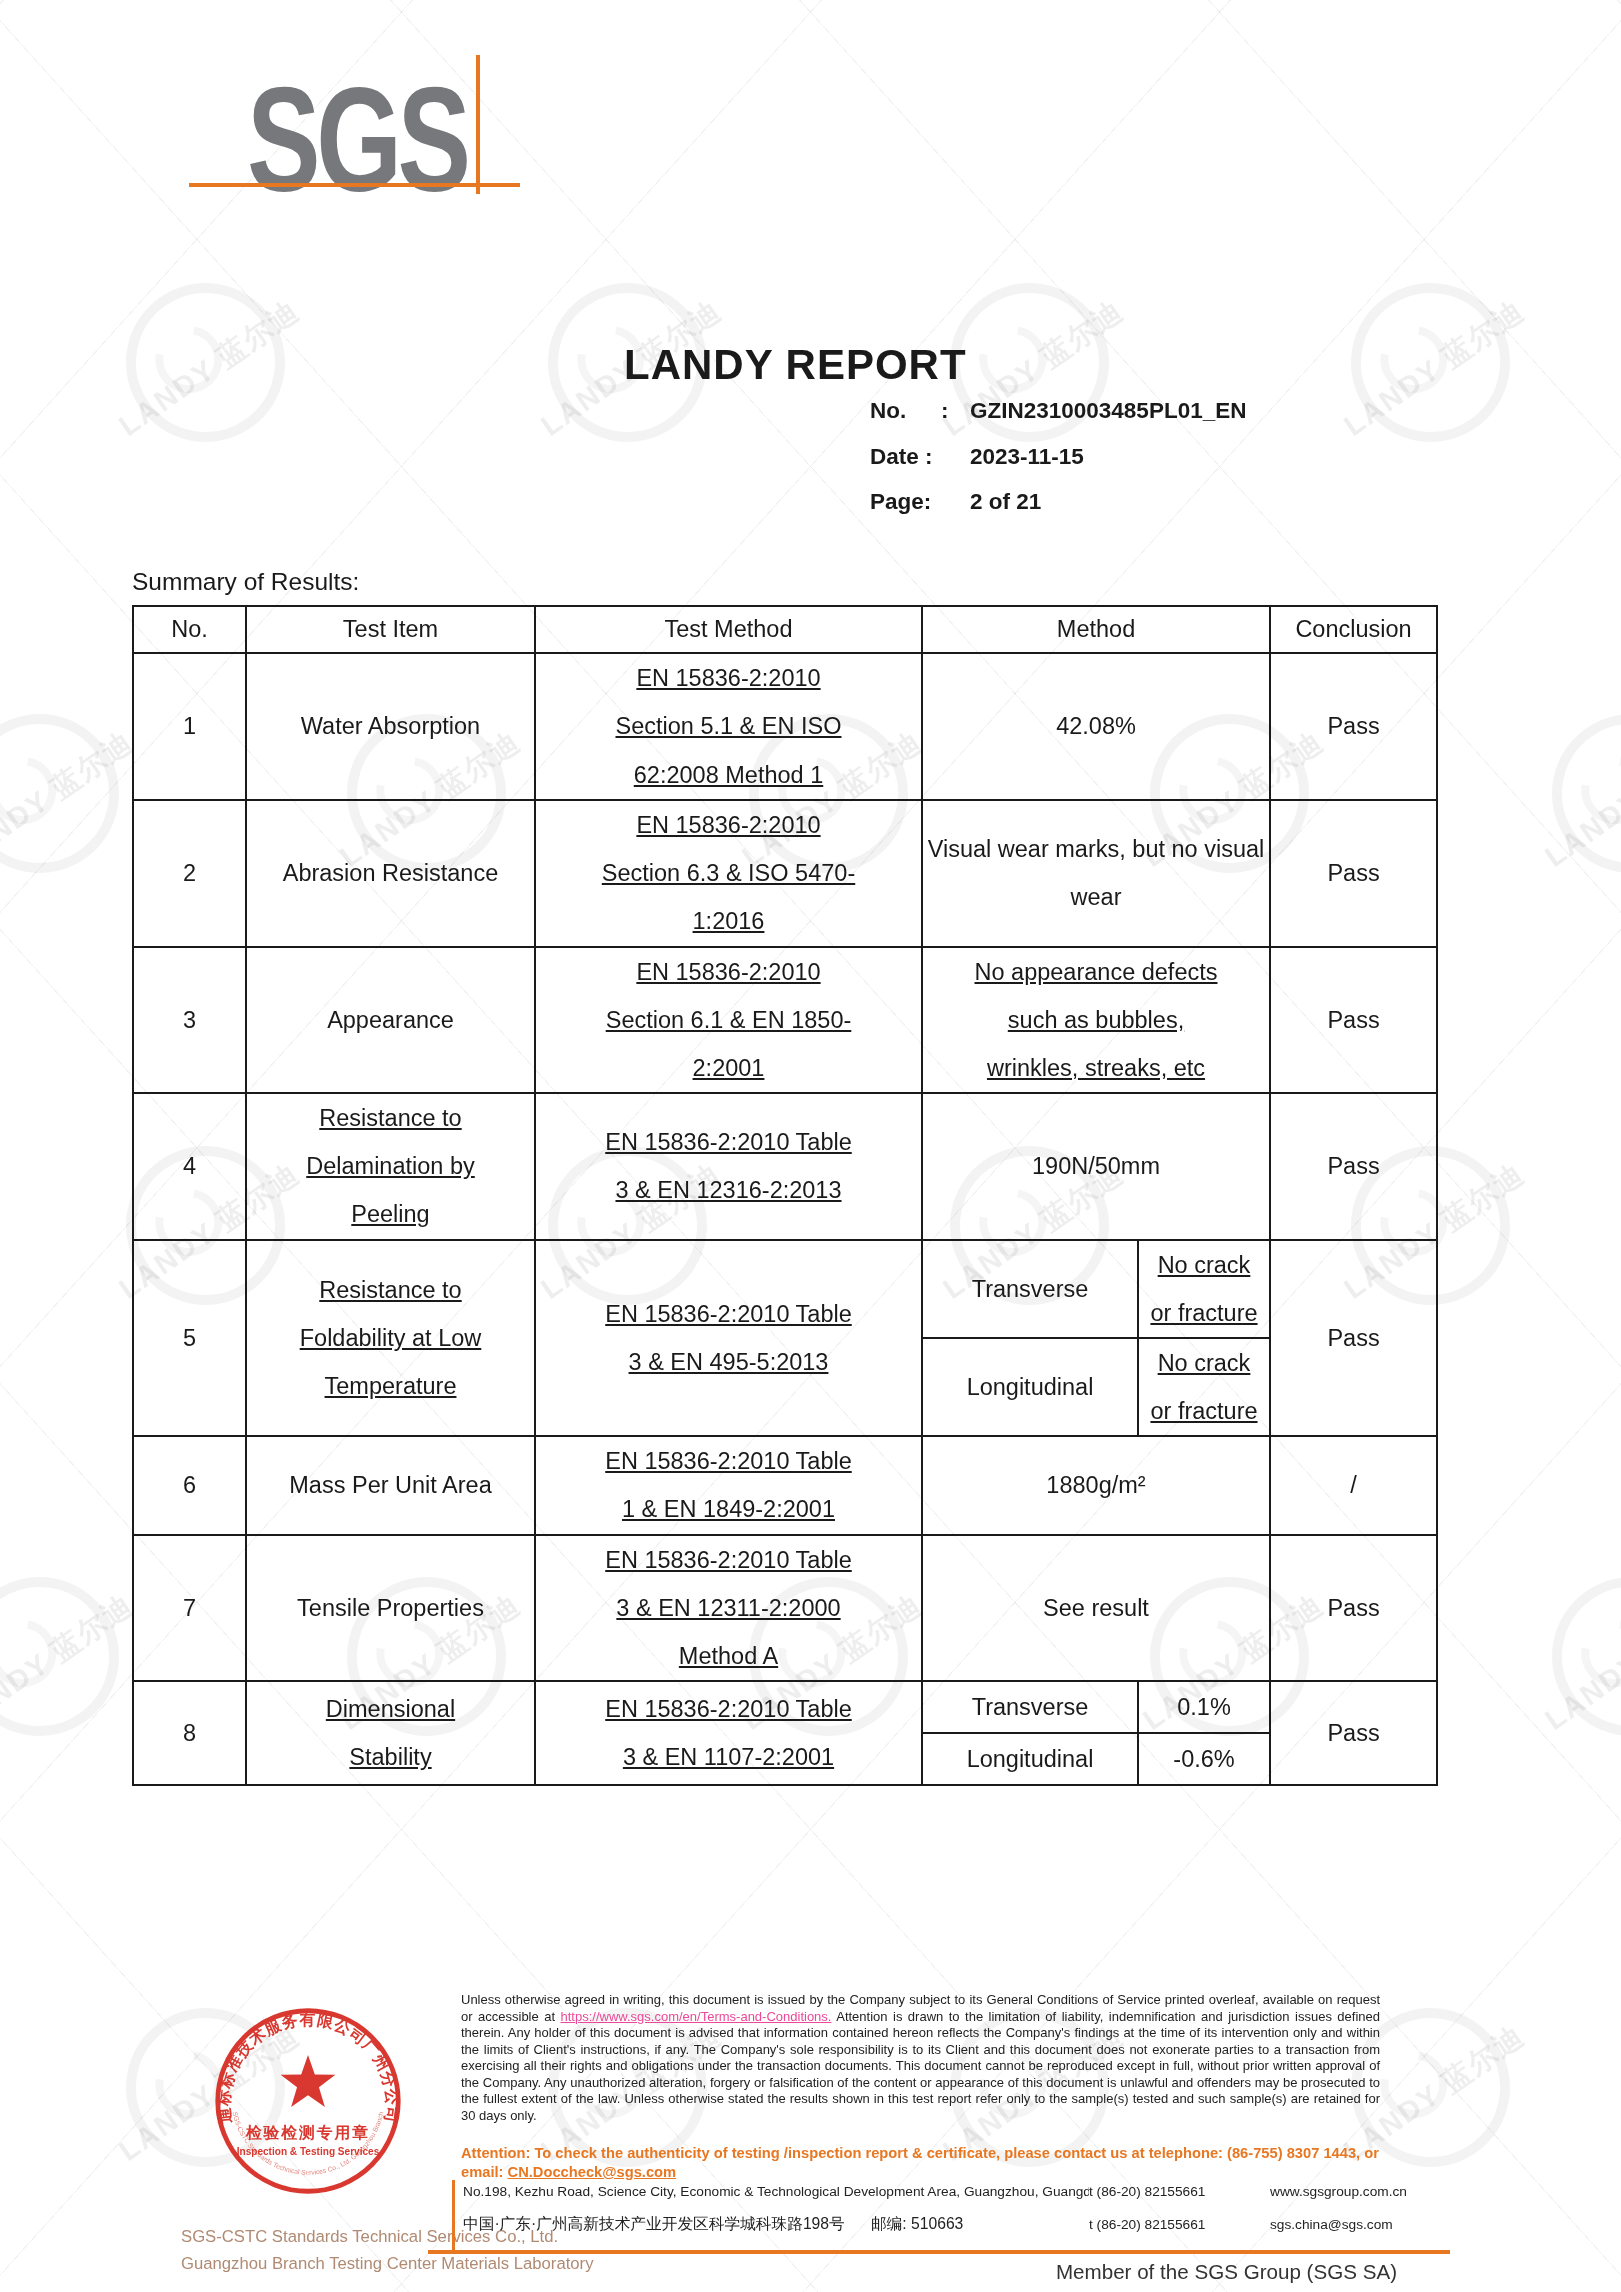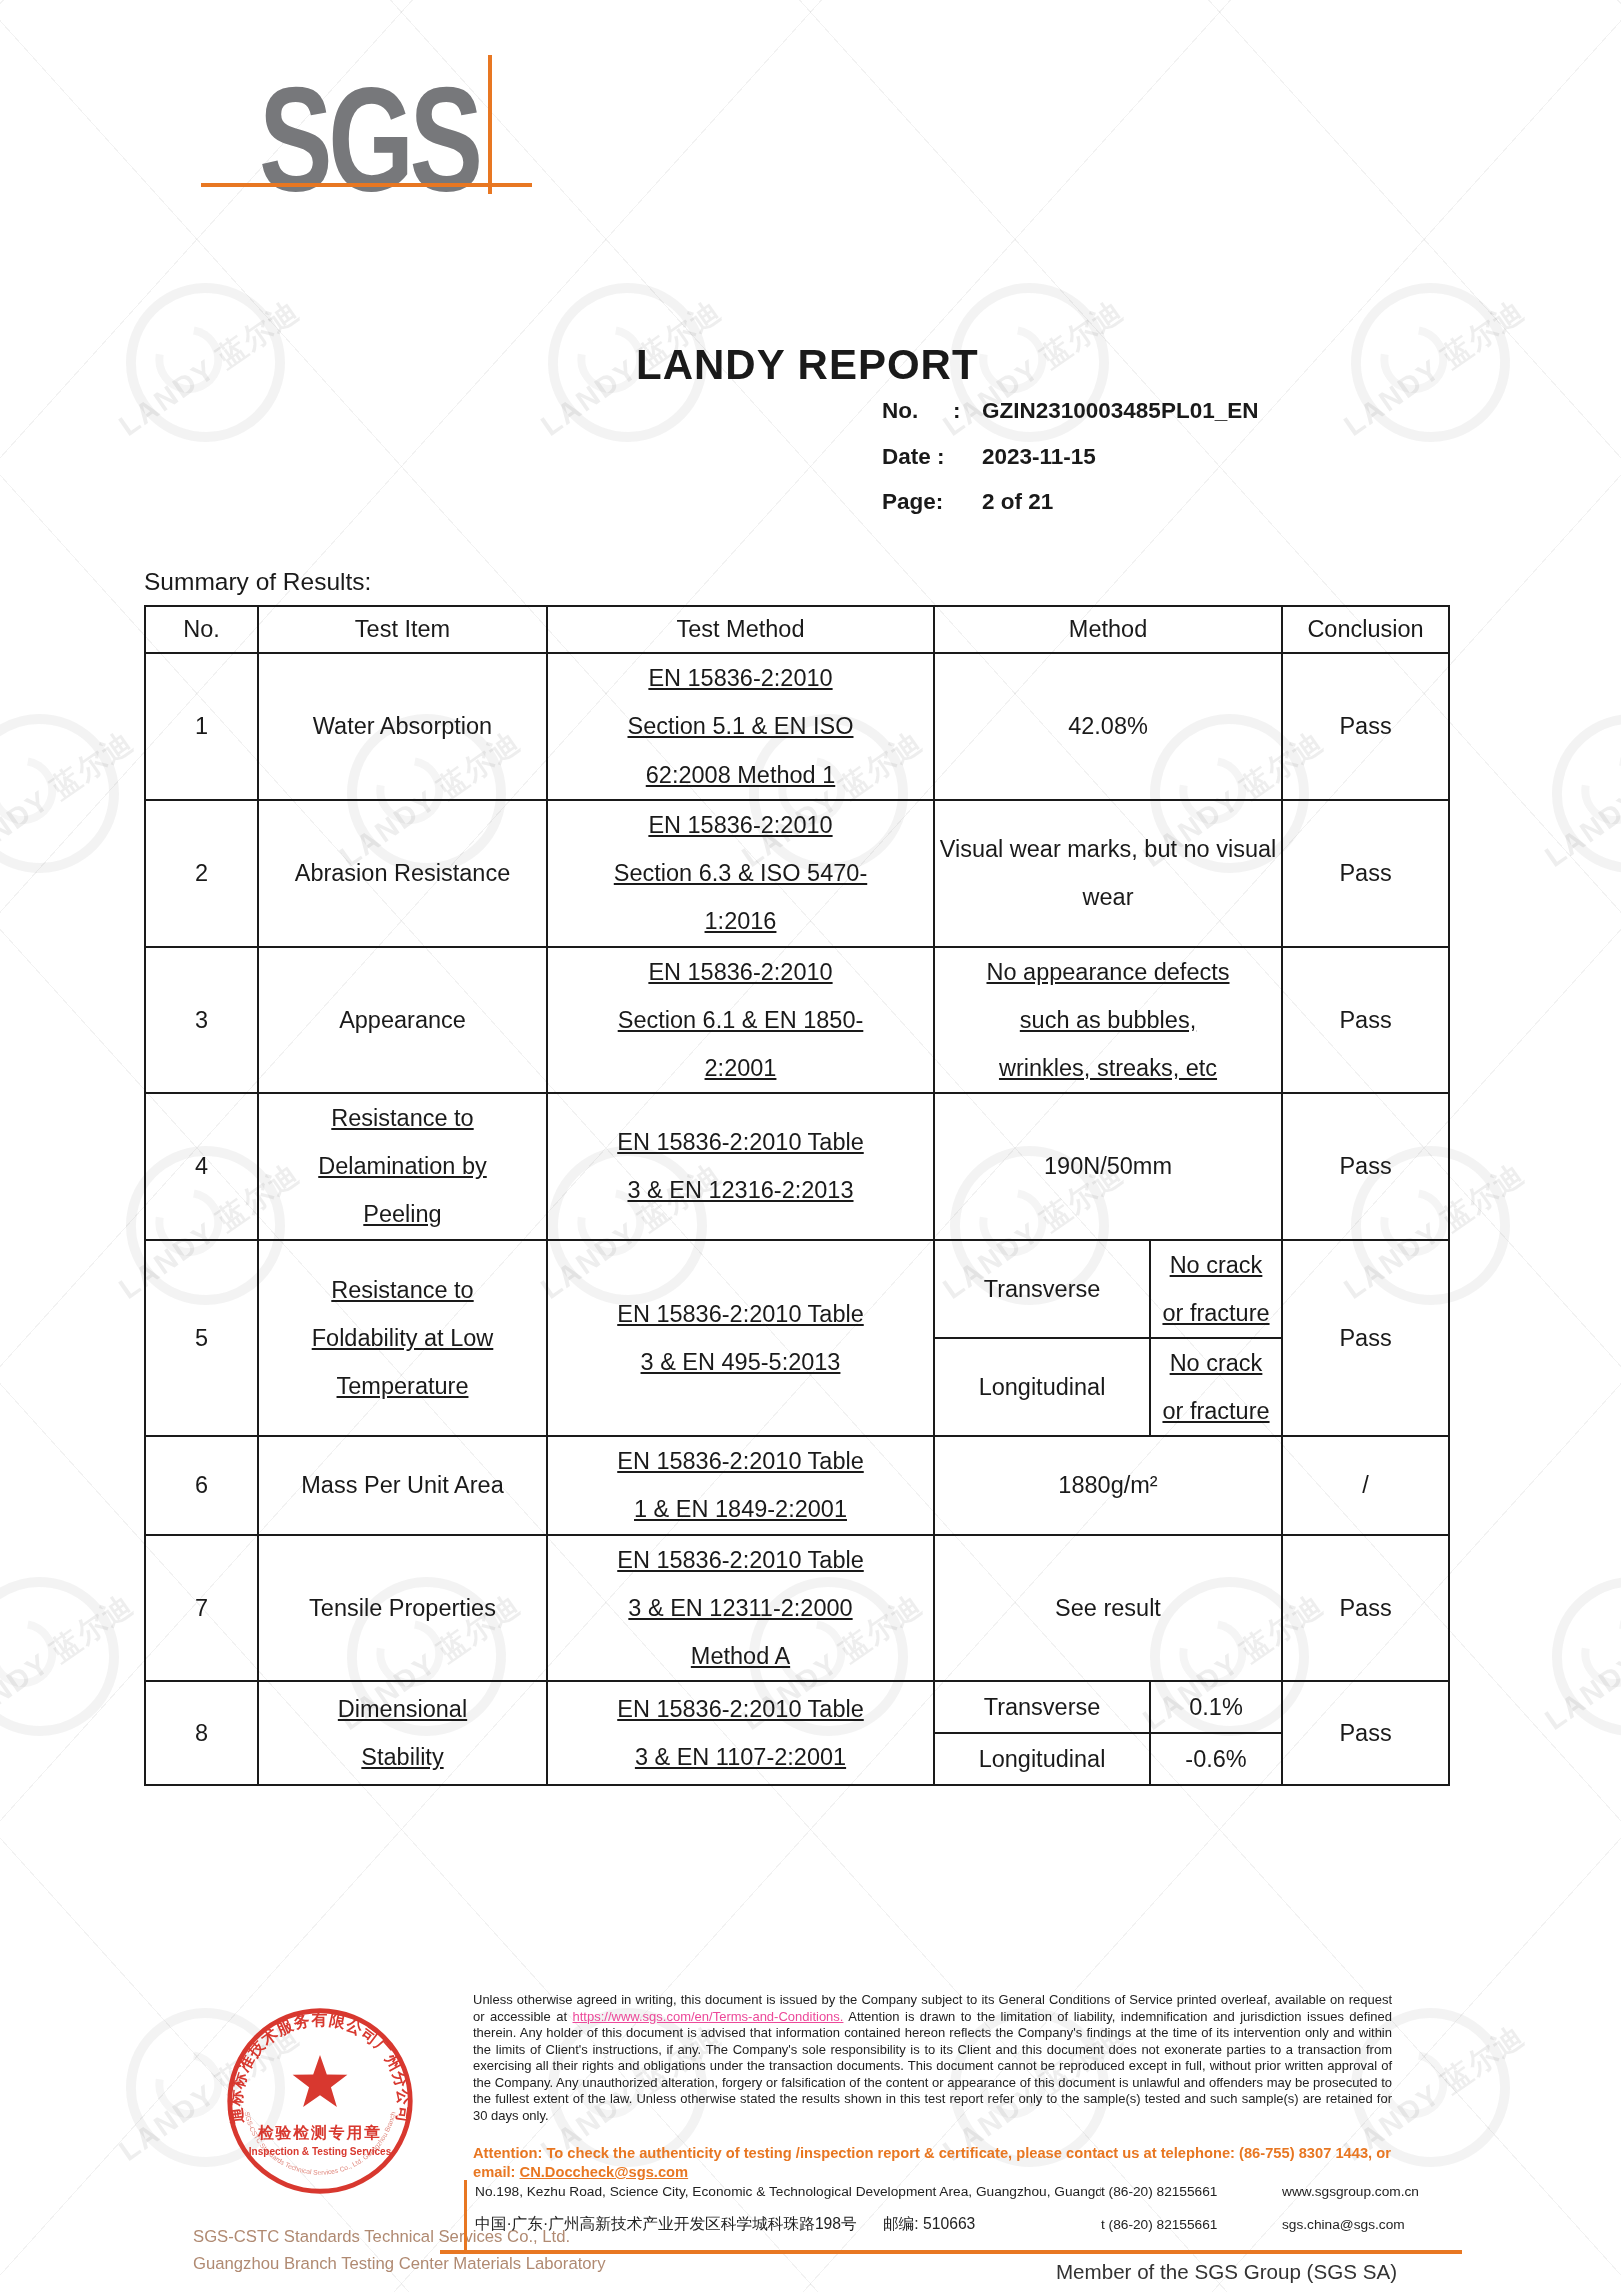--- a/index.html
+++ b/index.html
@@ -11,21 +11,21 @@
       repeating-linear-gradient(-48deg, rgba(0,0,0,0.05) 0 1px, transparent 1px 304px);}
   #wm-layer{position:absolute;inset:0;z-index:1;pointer-events:none;}
   .wm{position:absolute;width:235px;height:235px;transform:rotate(-35deg);
       display:flex;flex-direction:column;align-items:center;justify-content:center;}
   .wm-ring{position:absolute;width:139px;height:139px;border:10.8px solid rgba(90,90,90,.075);border-radius:50%;}
   .wm-ring::after{content:"";position:absolute;left:23.5px;top:23.5px;width:51px;height:51px;
       border:8.8px solid rgba(90,90,90,.06);border-radius:50%;border-top-color:transparent;}
   .wm-text{position:relative;top:7.8px;font-size:29px;font-weight:bold;color:rgba(90,90,90,.10);
       letter-spacing:2px;white-space:nowrap;}
 
-  .content{position:absolute;inset:0;z-index:2;margin-left:12px;}
+  .content{position:absolute;inset:0;z-index:2;}
 
   
   .logo-text{position:absolute;left:247px;top:65px;font-size:149px;font-weight:bold;line-height:1;
       color:#77787b;letter-spacing:-5.9px;transform:scaleX(.74);transform-origin:left top;}
   .logo-hline{position:absolute;left:189px;top:183px;width:331px;height:3.9px;background:#e87722;}
   .logo-vline{position:absolute;left:476px;top:55px;width:3.9px;height:139px;background:#e87722;}
 
   .title{position:absolute;left:624px;top:341px;font-size:42px;font-weight:bold;letter-spacing:1px;}
 
   .irow{position:absolute;left:870px;font-size:22.5px;font-weight:bold;white-space:nowrap;}

